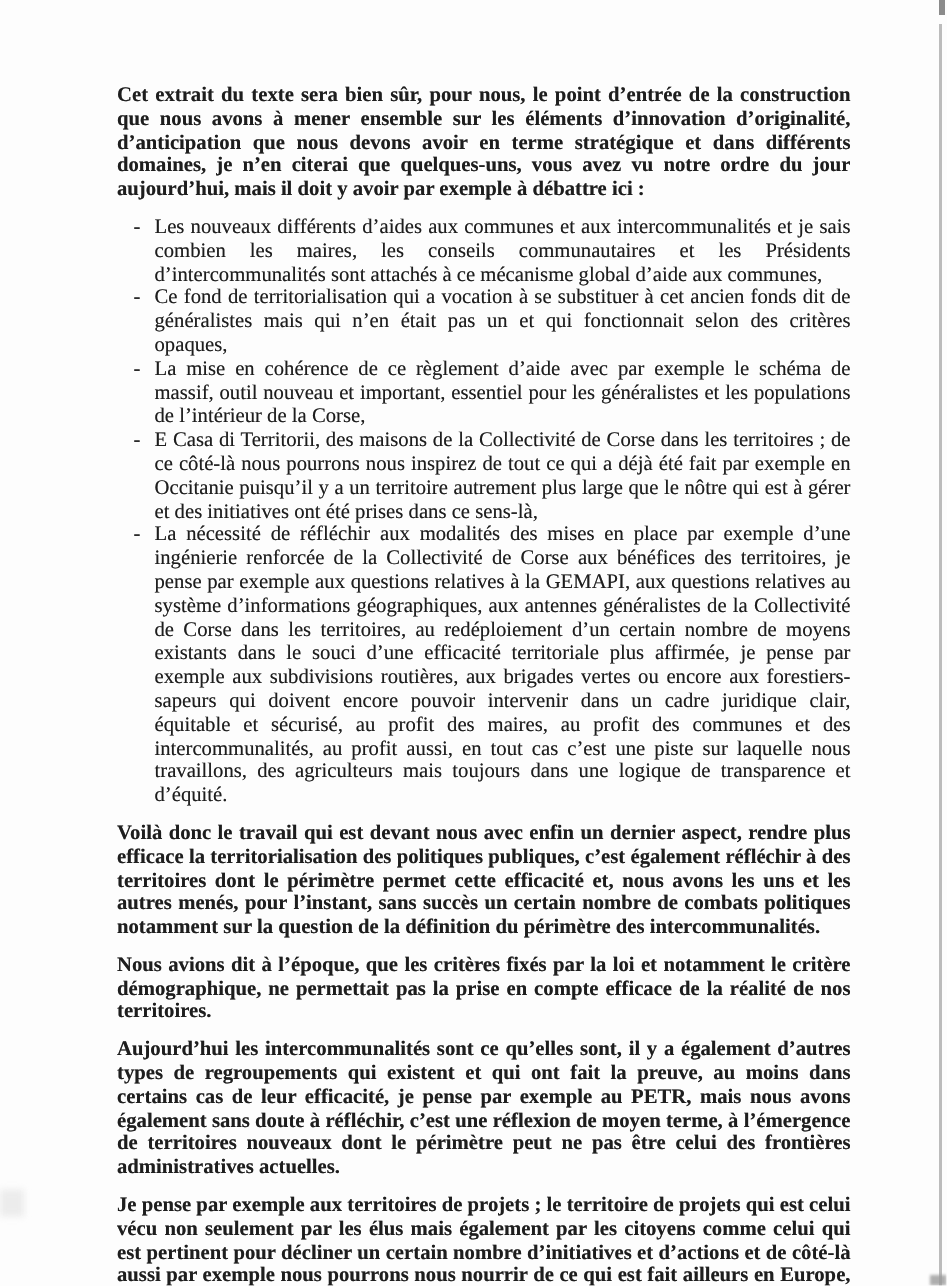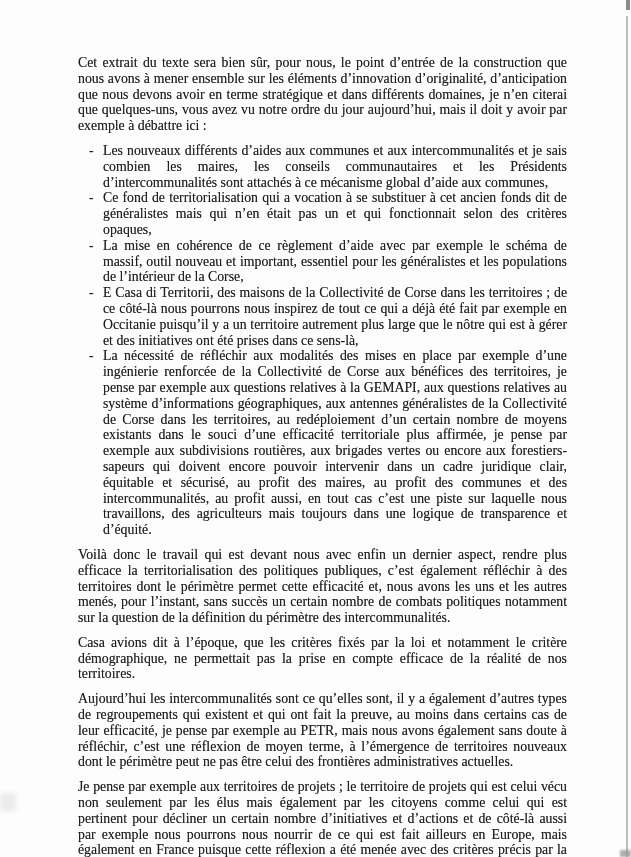--- a/index.html
+++ b/index.html
@@ -25,20 +25,21 @@
     top: 55px;
     width: 489px;
     color: #1e1e1e;
     font-size: 13.8px;
     line-height: 15.8px;
     text-align: justify;
     text-shadow: 0 0 0.4px rgba(30,30,30,0.55);
   }
   .content p {
     margin: 0 0 9px 0;
+    font-weight: bold;
   }
   ul.bullets {
     list-style: none;
     margin: 0 0 9px 0;
     padding: 0;
   }
   ul.bullets li {
     display: flex;
     align-items: flex-start;
   }
@@ -120,21 +121,21 @@
         <span class="btxt">E Casa di Territorii, des maisons de la Collectivité de Corse dans les territoires ; de ce côté-là nous pourrons nous inspirez de tout ce qui a déjà été fait par exemple en Occitanie puisqu’il y a un territoire autrement plus large que le nôtre qui est à gérer et des initiatives ont été prises dans ce sens-là,</span>
       </li>
       <li>
         <span class="dash">-</span>
         <span class="btxt">La nécessité de réfléchir aux modalités des mises en place par exemple d’une ingénierie renforcée de la Collectivité de Corse aux bénéfices des territoires, je pense par exemple aux questions relatives à la GEMAPI, aux questions relatives au système d’informations géographiques, aux antennes généralistes de la Collectivité de Corse dans les territoires, au redéploiement d’un certain nombre de moyens existants dans le souci d’une efficacité territoriale plus affirmée, je pense par exemple aux subdivisions routières, aux brigades vertes ou encore aux forestiers-sapeurs qui doivent encore pouvoir intervenir dans un cadre juridique clair, équitable et sécurisé, au profit des maires, au profit des communes et des intercommunalités, au profit aussi, en tout cas c’est une piste sur laquelle nous travaillons, des agriculteurs mais toujours dans une logique de transparence et d’équité.</span>
       </li>
     </ul>
 
     <p>Voilà donc le travail qui est devant nous avec enfin un dernier aspect, rendre plus efficace la territorialisation des politiques publiques, c’est également réfléchir à des territoires dont le périmètre permet cette efficacité et, nous avons les uns et les autres menés, pour l’instant, sans succès un certain nombre de combats politiques notamment sur la question de la définition du périmètre des intercommunalités.</p>
 
-    <p>Casa avions dit à l’époque, que les critères fixés par la loi et notamment le critère démographique, ne permettait pas la prise en compte efficace de la réalité de nos territoires.</p>
+    <p>Nous avions dit à l’époque, que les critères fixés par la loi et notamment le critère démographique, ne permettait pas la prise en compte efficace de la réalité de nos territoires.</p>
 
     <p>Aujourd’hui les intercommunalités sont ce qu’elles sont, il y a également d’autres types de regroupements qui existent et qui ont fait la preuve, au moins dans certains cas de leur efficacité, je pense par exemple au PETR, mais nous avons également sans doute à réfléchir, c’est une réflexion de moyen terme, à l’émergence de territoires nouveaux dont le périmètre peut ne pas être celui des frontières administratives actuelles.</p>
 
     <p class="cont">Je pense par exemple aux territoires de projets ; le territoire de projets qui est celui vécu non seulement par les élus mais également par les citoyens comme celui qui est pertinent pour décliner un certain nombre d’initiatives et d’actions et de côté-là aussi par exemple nous pourrons nous nourrir de ce qui est fait ailleurs en Europe, mais également en France puisque cette réflexion a été menée avec des critères précis par la</p>
 
   </div>
 
   <div class="scan-edge-line"></div>
   <div class="corner-mark-tr"></div>
   <div class="corner-mark-br"></div>

